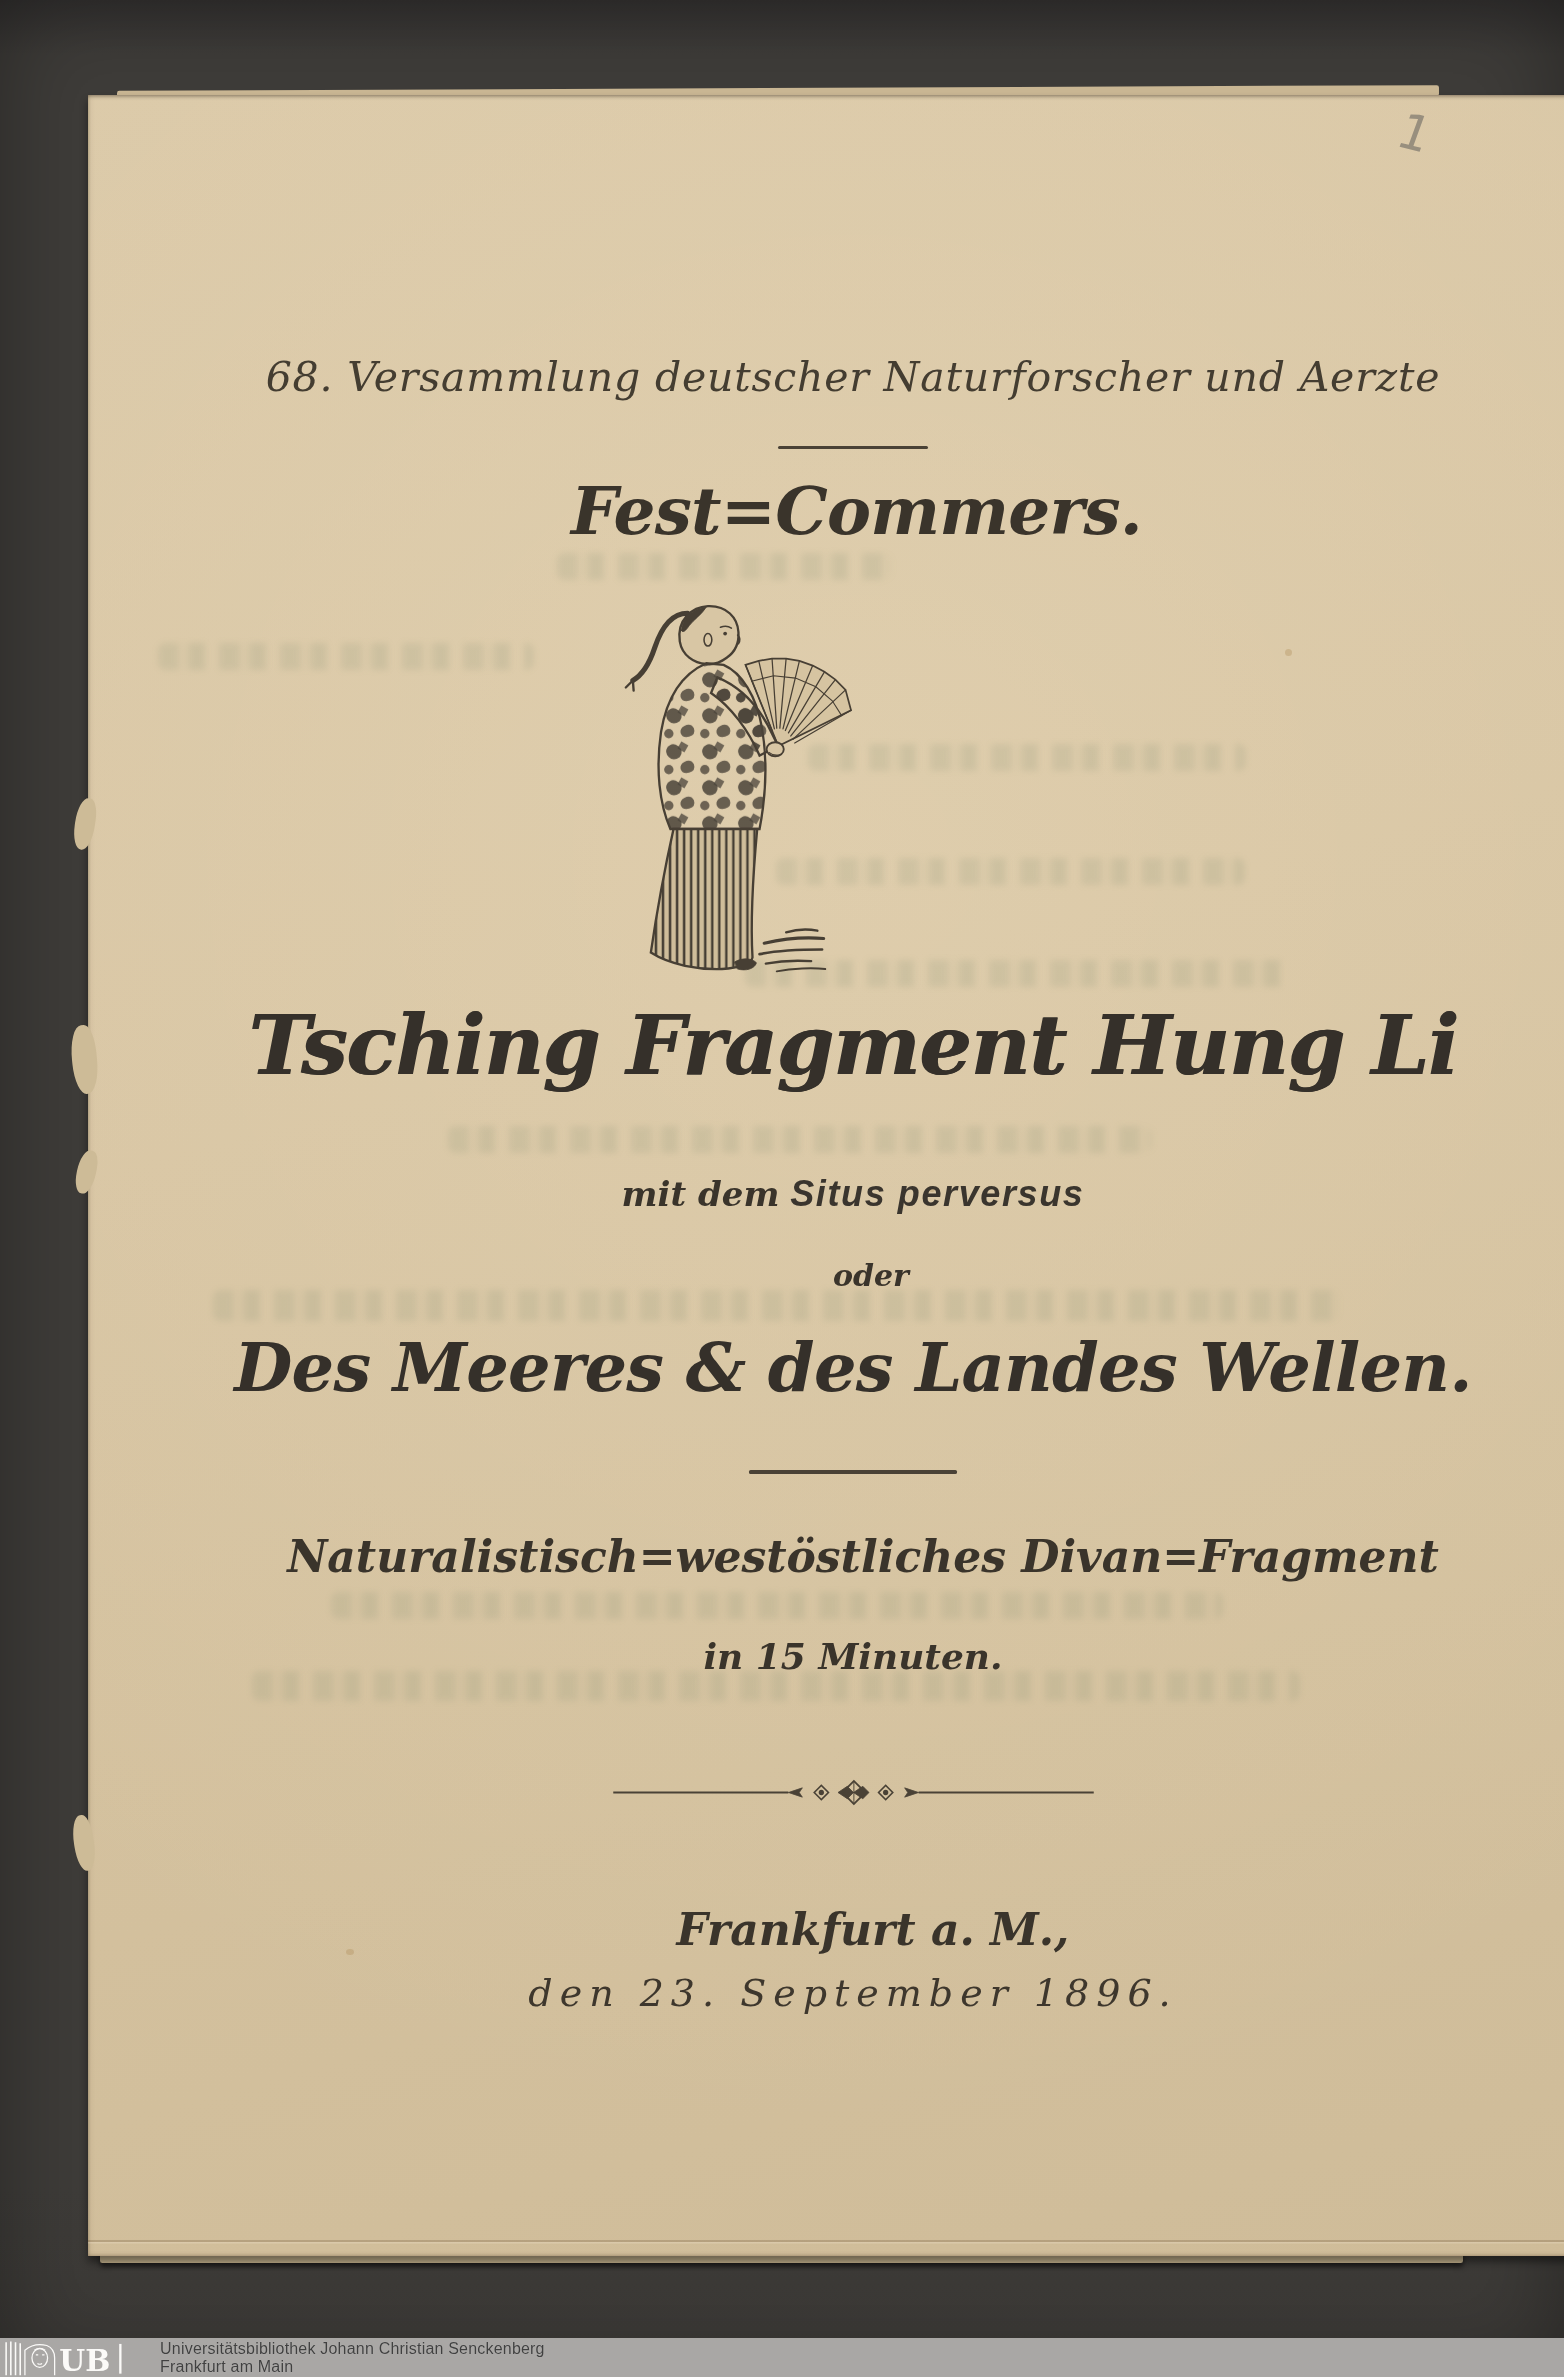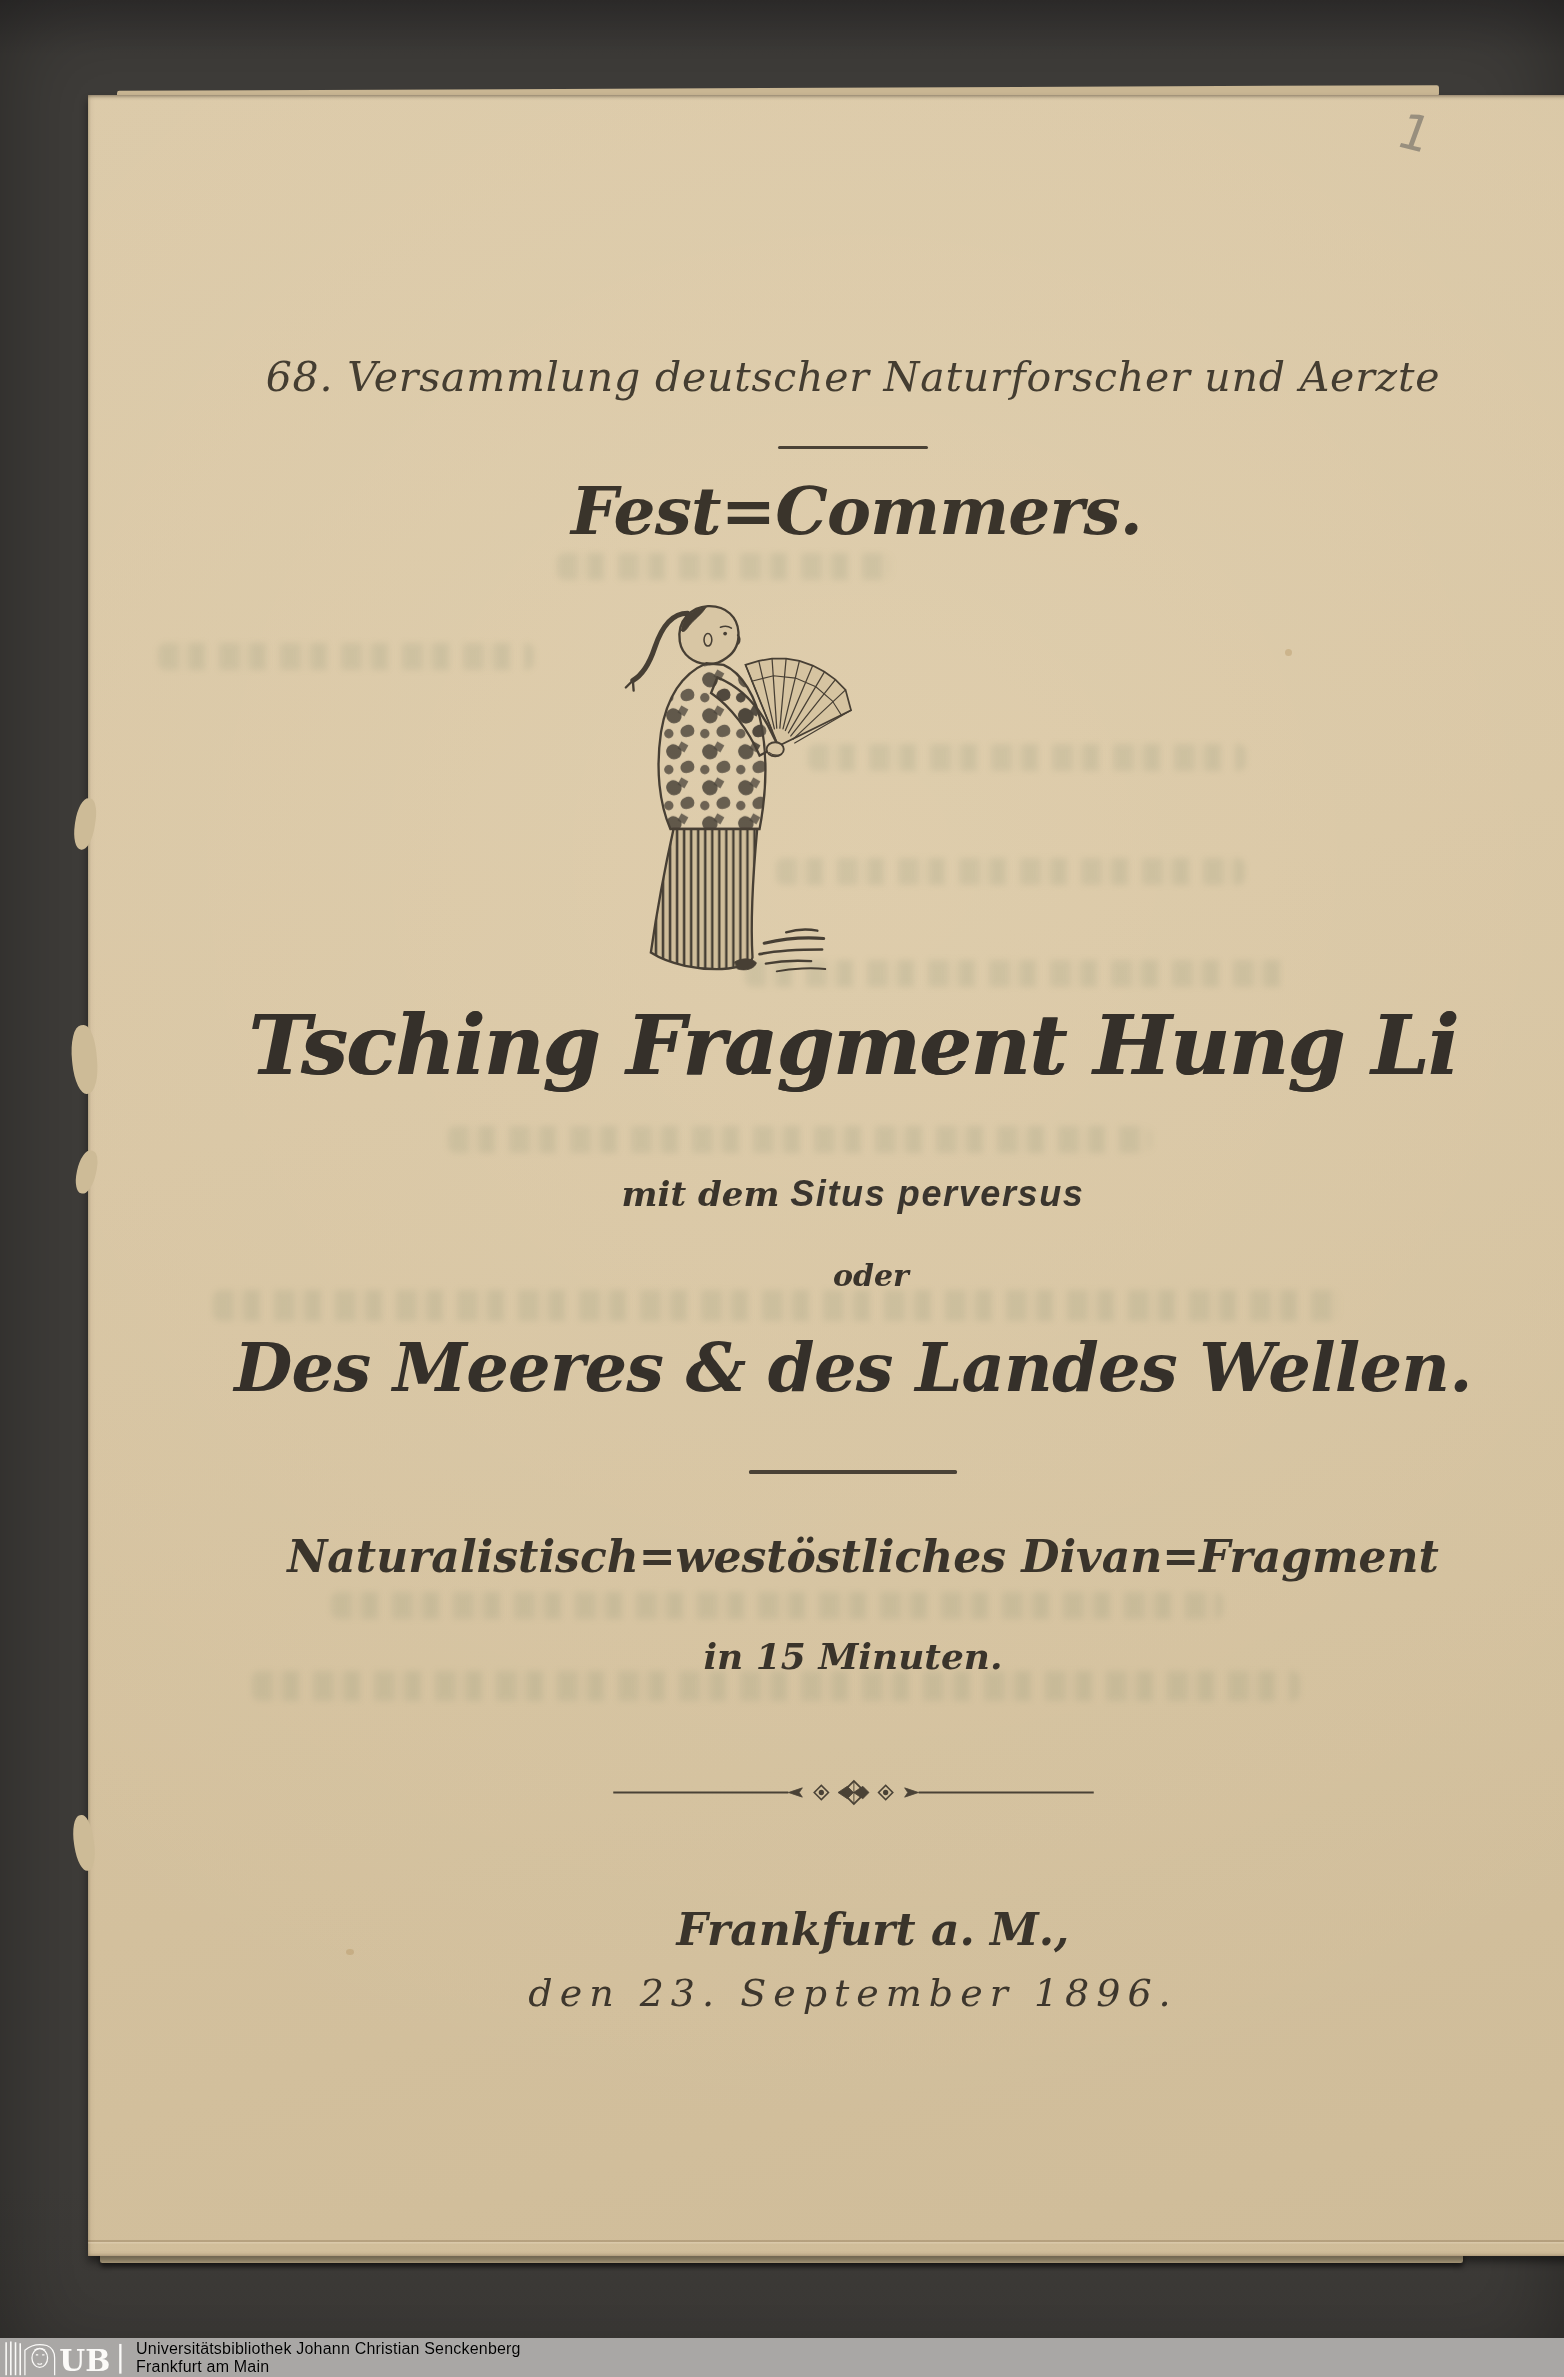--- a/index.html
+++ b/index.html
@@ -84,21 +84,21 @@
   .s2 { left:841px; top:1091px; width:5.5px;  height:5.5px; }
   .s3 { left:258px;  top:1854px; width:7.8px; height:6.3px; }
 
   .pencil-number { position:absolute; left:1399px; top:105px; font-size:49px;
     font-family:"DejaVu Sans", sans-serif; color:#8d8577; opacity:.85;
     transform:rotate(14deg) skewX(-6deg); }
 
   
   .banner { position:absolute; left:0; top:2338px; width:1565px; height:40px;
     background:#a9a7a5; display:flex; align-items:center;
-    font-family:"Liberation Sans", sans-serif; color:#000000; }
+    font-family:"Liberation Sans", sans-serif; color:#404040;gap:24px; }
   .banner-logo { width:133px; height:38px; margin-left:3.1px; flex:0 0 auto; }
   .banner-text { margin-left:0; line-height:18px; font-size:16px; letter-spacing:0.2px;
     text-shadow:0 0 0.8px rgba(255,255,255,.4); }
 </style>
 </head>
 <body>
 
 <div class="stage">
 
   <div class="under-top"></div>

